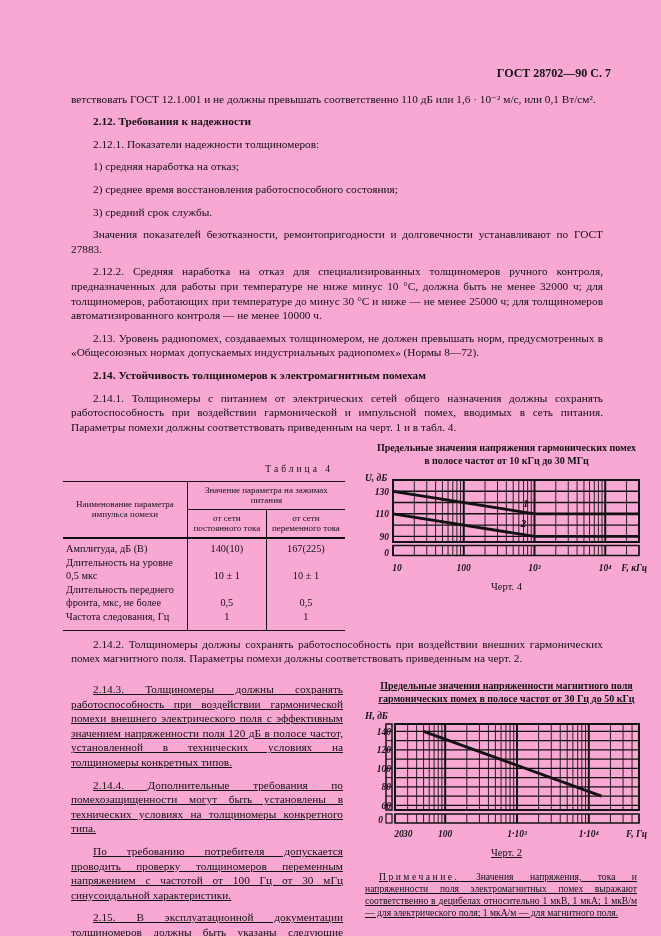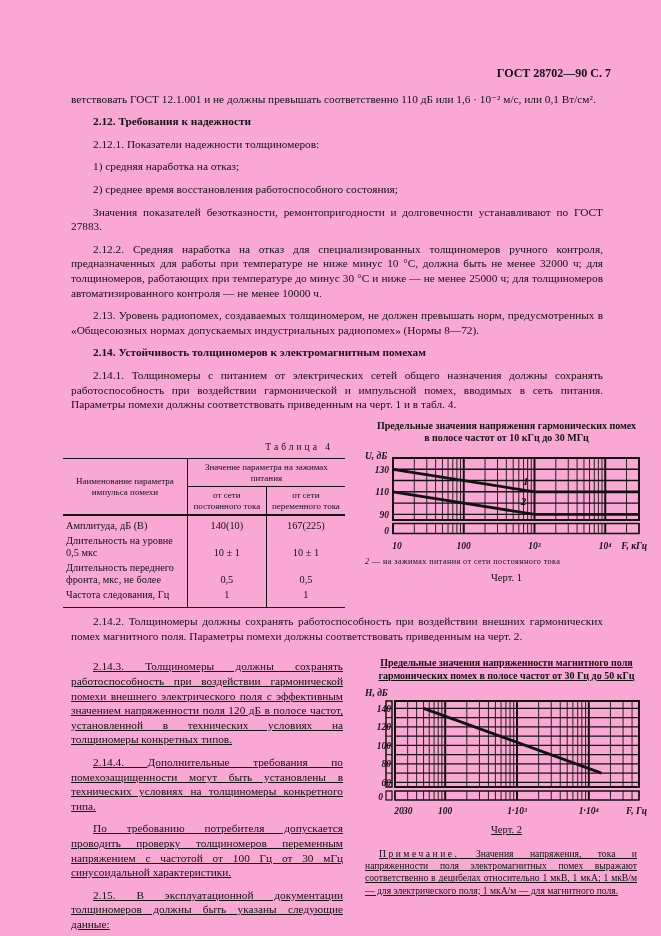--- a/index.html
+++ b/index.html
@@ -51,20 +51,21 @@
 
 <div class="page">
 
   <div class="hdr">ГОСТ 28702—90 С. 7</div>
 
   <p class="cont">ветствовать ГОСТ 12.1.001 и не должны превышать соответственно 110 дБ или 1,6 · 10⁻² м/с, или 0,1 Вт/см².</p>
   <p class="bold">2.12. Требования к надежности</p>
   <p>2.12.1. Показатели надежности толщиномеров:</p>
   <p>1) средняя наработка на отказ;</p>
   <p>2) среднее время восстановления работоспособного состояния;</p>
+  <p>3) средний срок службы.</p>
   <p>Значения показателей безотказности, ремонтопригодности и долговечности устанавливают по ГОСТ 27883.</p>
   <p>2.12.2. Средняя наработка на отказ для специализированных толщиномеров ручного контроля, предназначенных для работы при температуре не ниже минус 10 °С, должна быть не менее 32000 ч; для толщиномеров,  работающих при температуре до минус 30 °С и ниже — не менее 25000 ч; для толщиномеров автоматизированного контроля — не менее 10000 ч.</p>
   <p>2.13. Уровень радиопомех, создаваемых толщиномером, не должен превышать норм, предусмотренных в «Общесоюзных нормах допускаемых индустриальных радиопомех» (Нормы 8—72).</p>
   <p class="bold">2.14. Устойчивость толщиномеров к электромагнитным помехам</p>
   <p>2.14.1. Толщиномеры с питанием от электрических сетей общего назначения должны сохранять работоспособность при воздействии гармонической и импульсной помех, вводимых в сеть питания. Параметры помехи должны соответствовать приведенным на черт. 1 и в табл. 4.</p>
 
   <div class="cols">
     <div class="colL">
       <div class="tcap">Таблица 4</div>
       <table class="t4">
@@ -181,23 +182,22 @@
           <text x="24" y="45.31818181818182" text-anchor="end" font-size="9.5" font-style="italic" font-weight="bold" font-family="&quot;Liberation Serif&quot;,&quot;DejaVu Serif&quot;,serif" fill="#111">110</text>
           <text x="24" y="67.86363636363637" text-anchor="end" font-size="9.5" font-style="italic" font-weight="bold" font-family="&quot;Liberation Serif&quot;,&quot;DejaVu Serif&quot;,serif" fill="#111">90</text>
           <text x="24" y="83.5" text-anchor="end" font-size="9.5" font-style="italic" font-weight="bold" font-family="&quot;Liberation Serif&quot;,&quot;DejaVu Serif&quot;,serif" fill="#111">0</text>
           <text x="32" y="99" text-anchor="middle" font-size="9.5" font-style="italic" font-weight="bold" font-family="&quot;Liberation Serif&quot;,&quot;DejaVu Serif&quot;,serif" fill="#111">10</text>
           <text x="98.74817988187569" y="99" text-anchor="middle" font-size="9.5" font-style="italic" font-weight="bold" font-family="&quot;Liberation Serif&quot;,&quot;DejaVu Serif&quot;,serif" fill="#111">100</text>
           <text x="169.49635976375137" y="99" text-anchor="middle" font-size="9.5" font-style="italic" font-weight="bold" font-family="&quot;Liberation Serif&quot;,&quot;DejaVu Serif&quot;,serif" fill="#111">10³</text>
           <text x="240.24453964562707" y="99" text-anchor="middle" font-size="9.5" font-style="italic" font-weight="bold" font-family="&quot;Liberation Serif&quot;,&quot;DejaVu Serif&quot;,serif" fill="#111">10⁴</text>
           <text x="282" y="99" text-anchor="end" font-size="9.5" font-style="italic" font-weight="bold" font-family="&quot;Liberation Serif&quot;,&quot;DejaVu Serif&quot;,serif" fill="#111">F, кГц</text>
         </svg>
       <div class="legend">
-          <div class="legend-line"><i>2</i><span> —  на зажимах питания от сети постоянного тока</span></div>
         </div>
-      <div class="figcap">Черт. 1</div>
+      <div class="figcap">Черт. 4</div>
     </div>
   </div>
 
   <p style="margin-top:6px;">2.14.2. Толщиномеры должны сохранять работоспособность при воздействии внешних гармонических помех магнитного поля. Параметры помехи должны соответствовать приведенным на черт. 2.</p>
 
   <div class="cols" style="margin-top:1px;text-decoration:underline;">
     <div class="colL">
       <p>2.14.3. Толщиномеры должны сохранять работоспособность при воздействии гармонической помехи внешнего электрического поля с эффективным значением напряженности поля 120 дБ в полосе частот, установленной в технических условиях на толщиномеры конкретных типов.</p>
       <p>2.14.4. Дополнительные требования по помехозащищенности могут быть установлены в технических условиях на толщиномеры конкретного типа.</p>
       <p>По требованию потребителя допускается проводить проверку толщиномеров  переменным  напряжением с частотой от 100 Гц от 30 мГц синусоидальной характеристики.</p>

